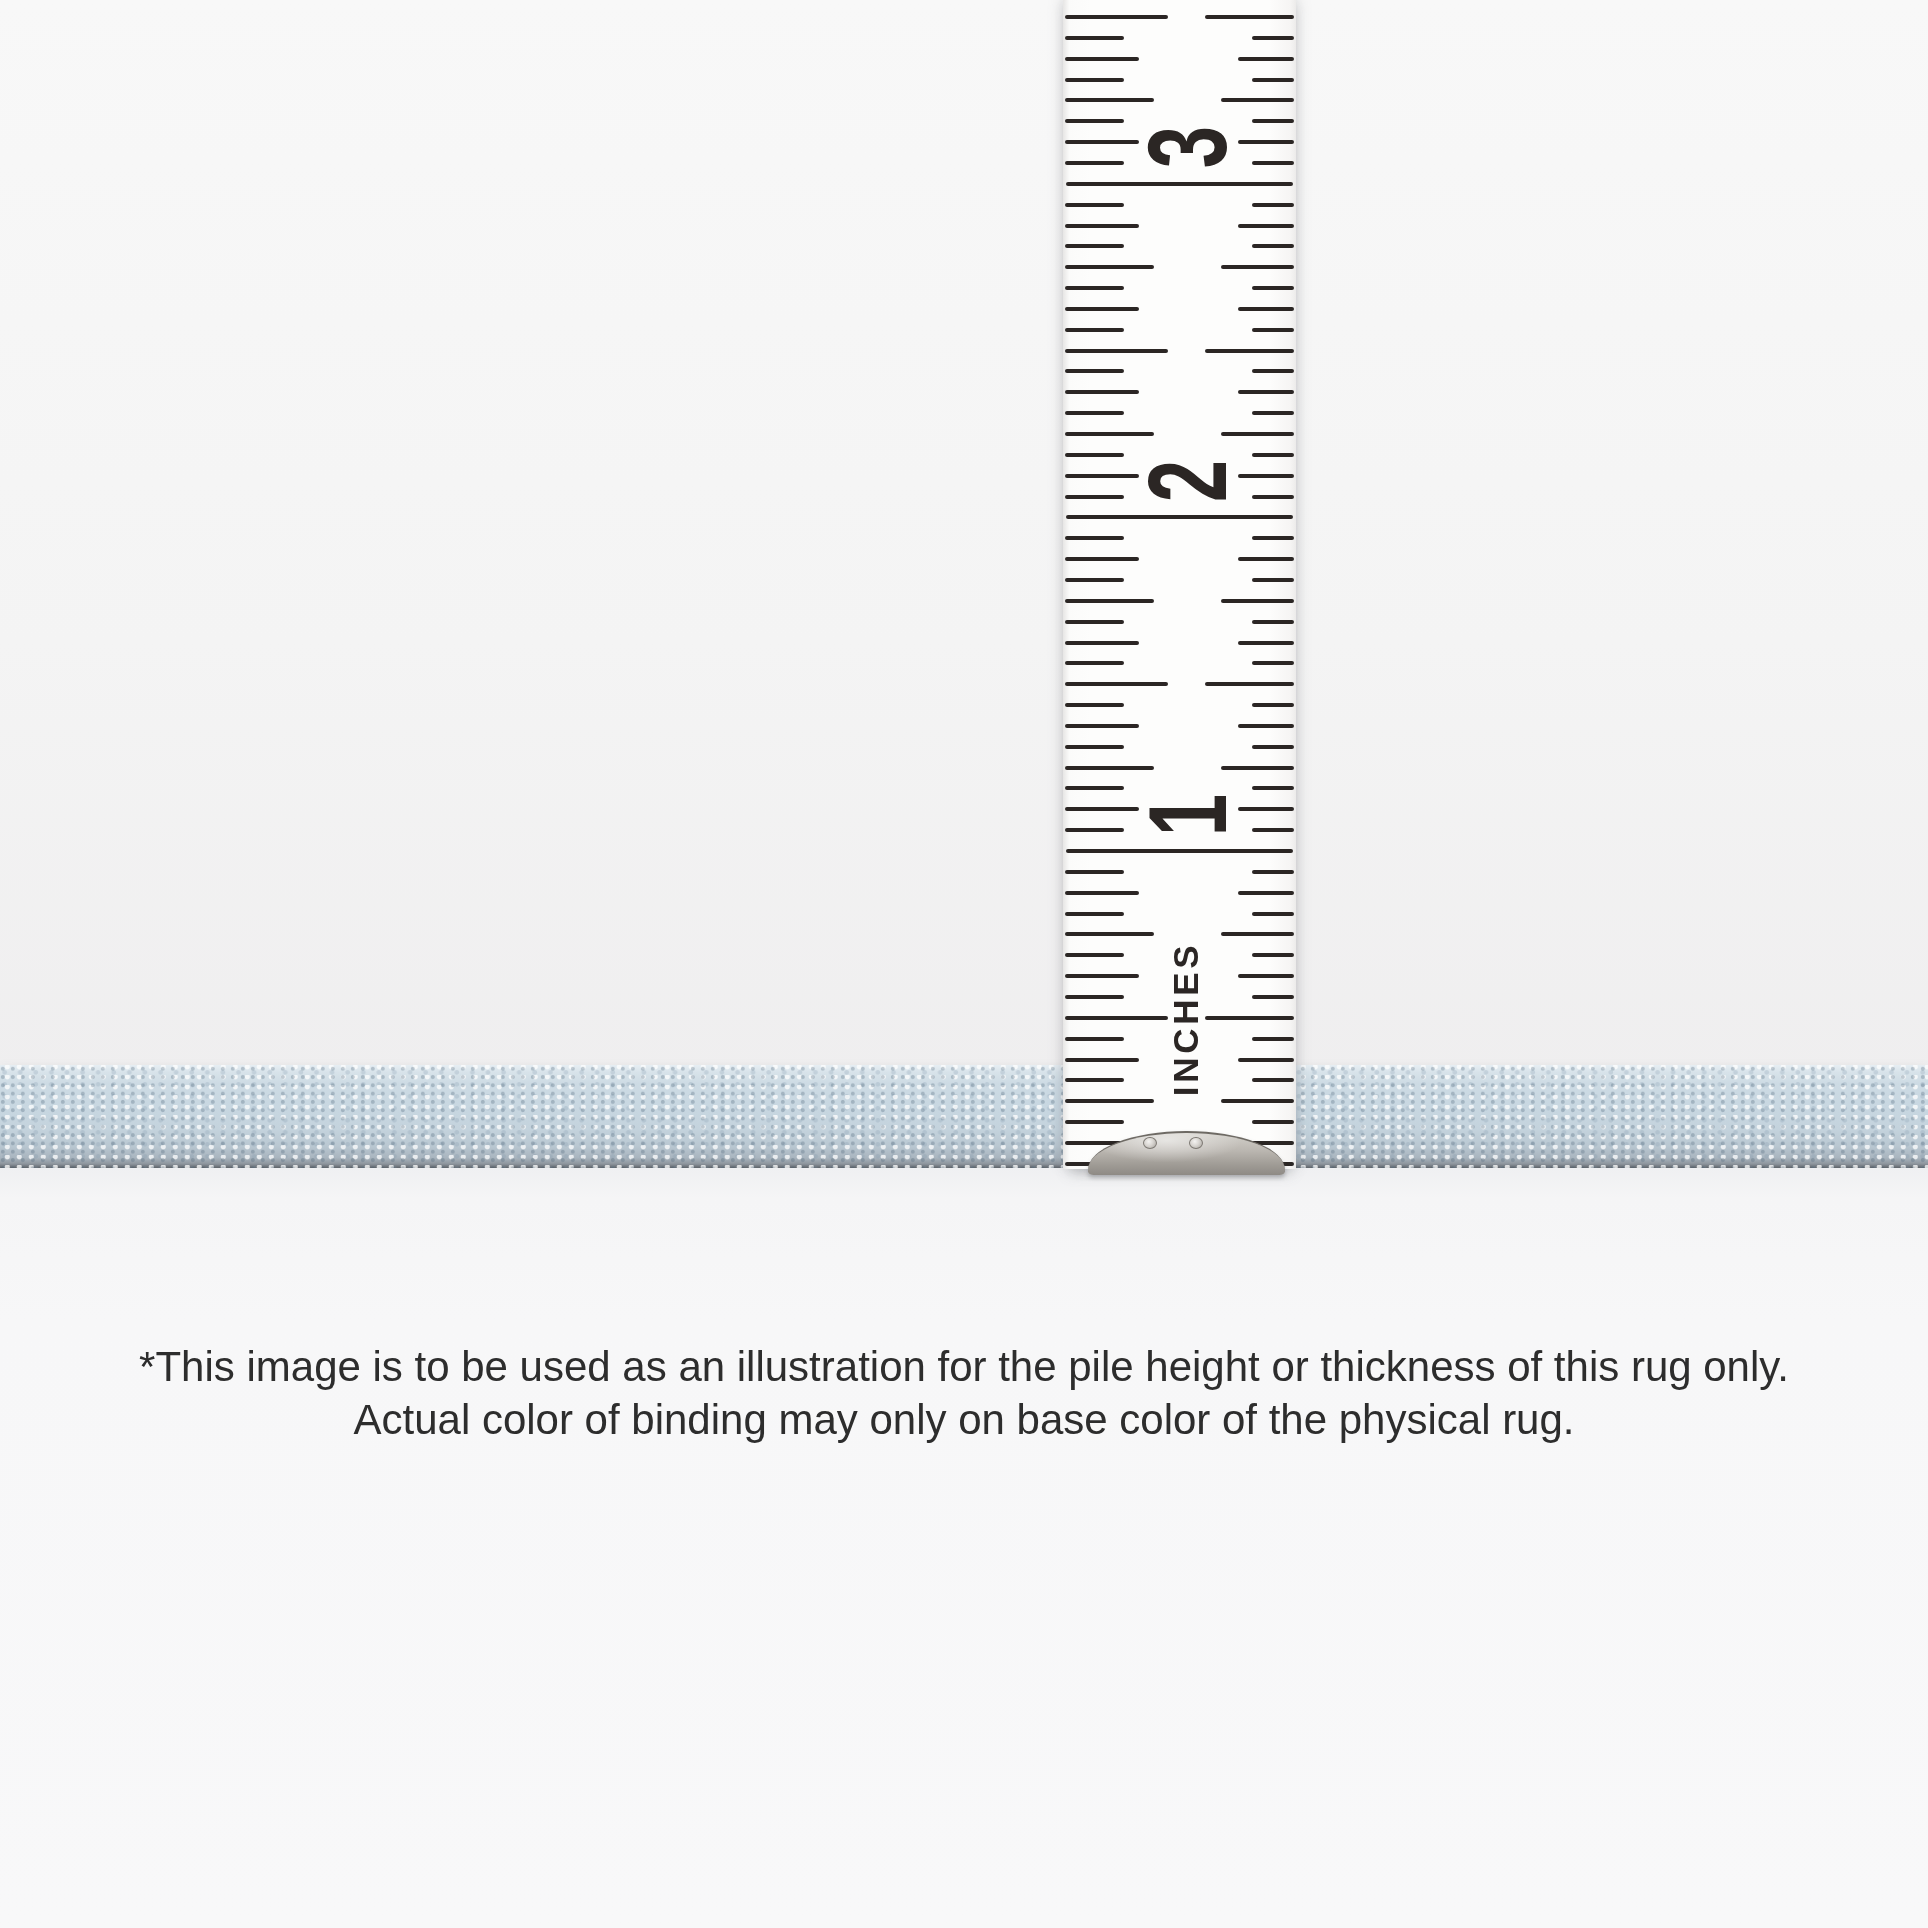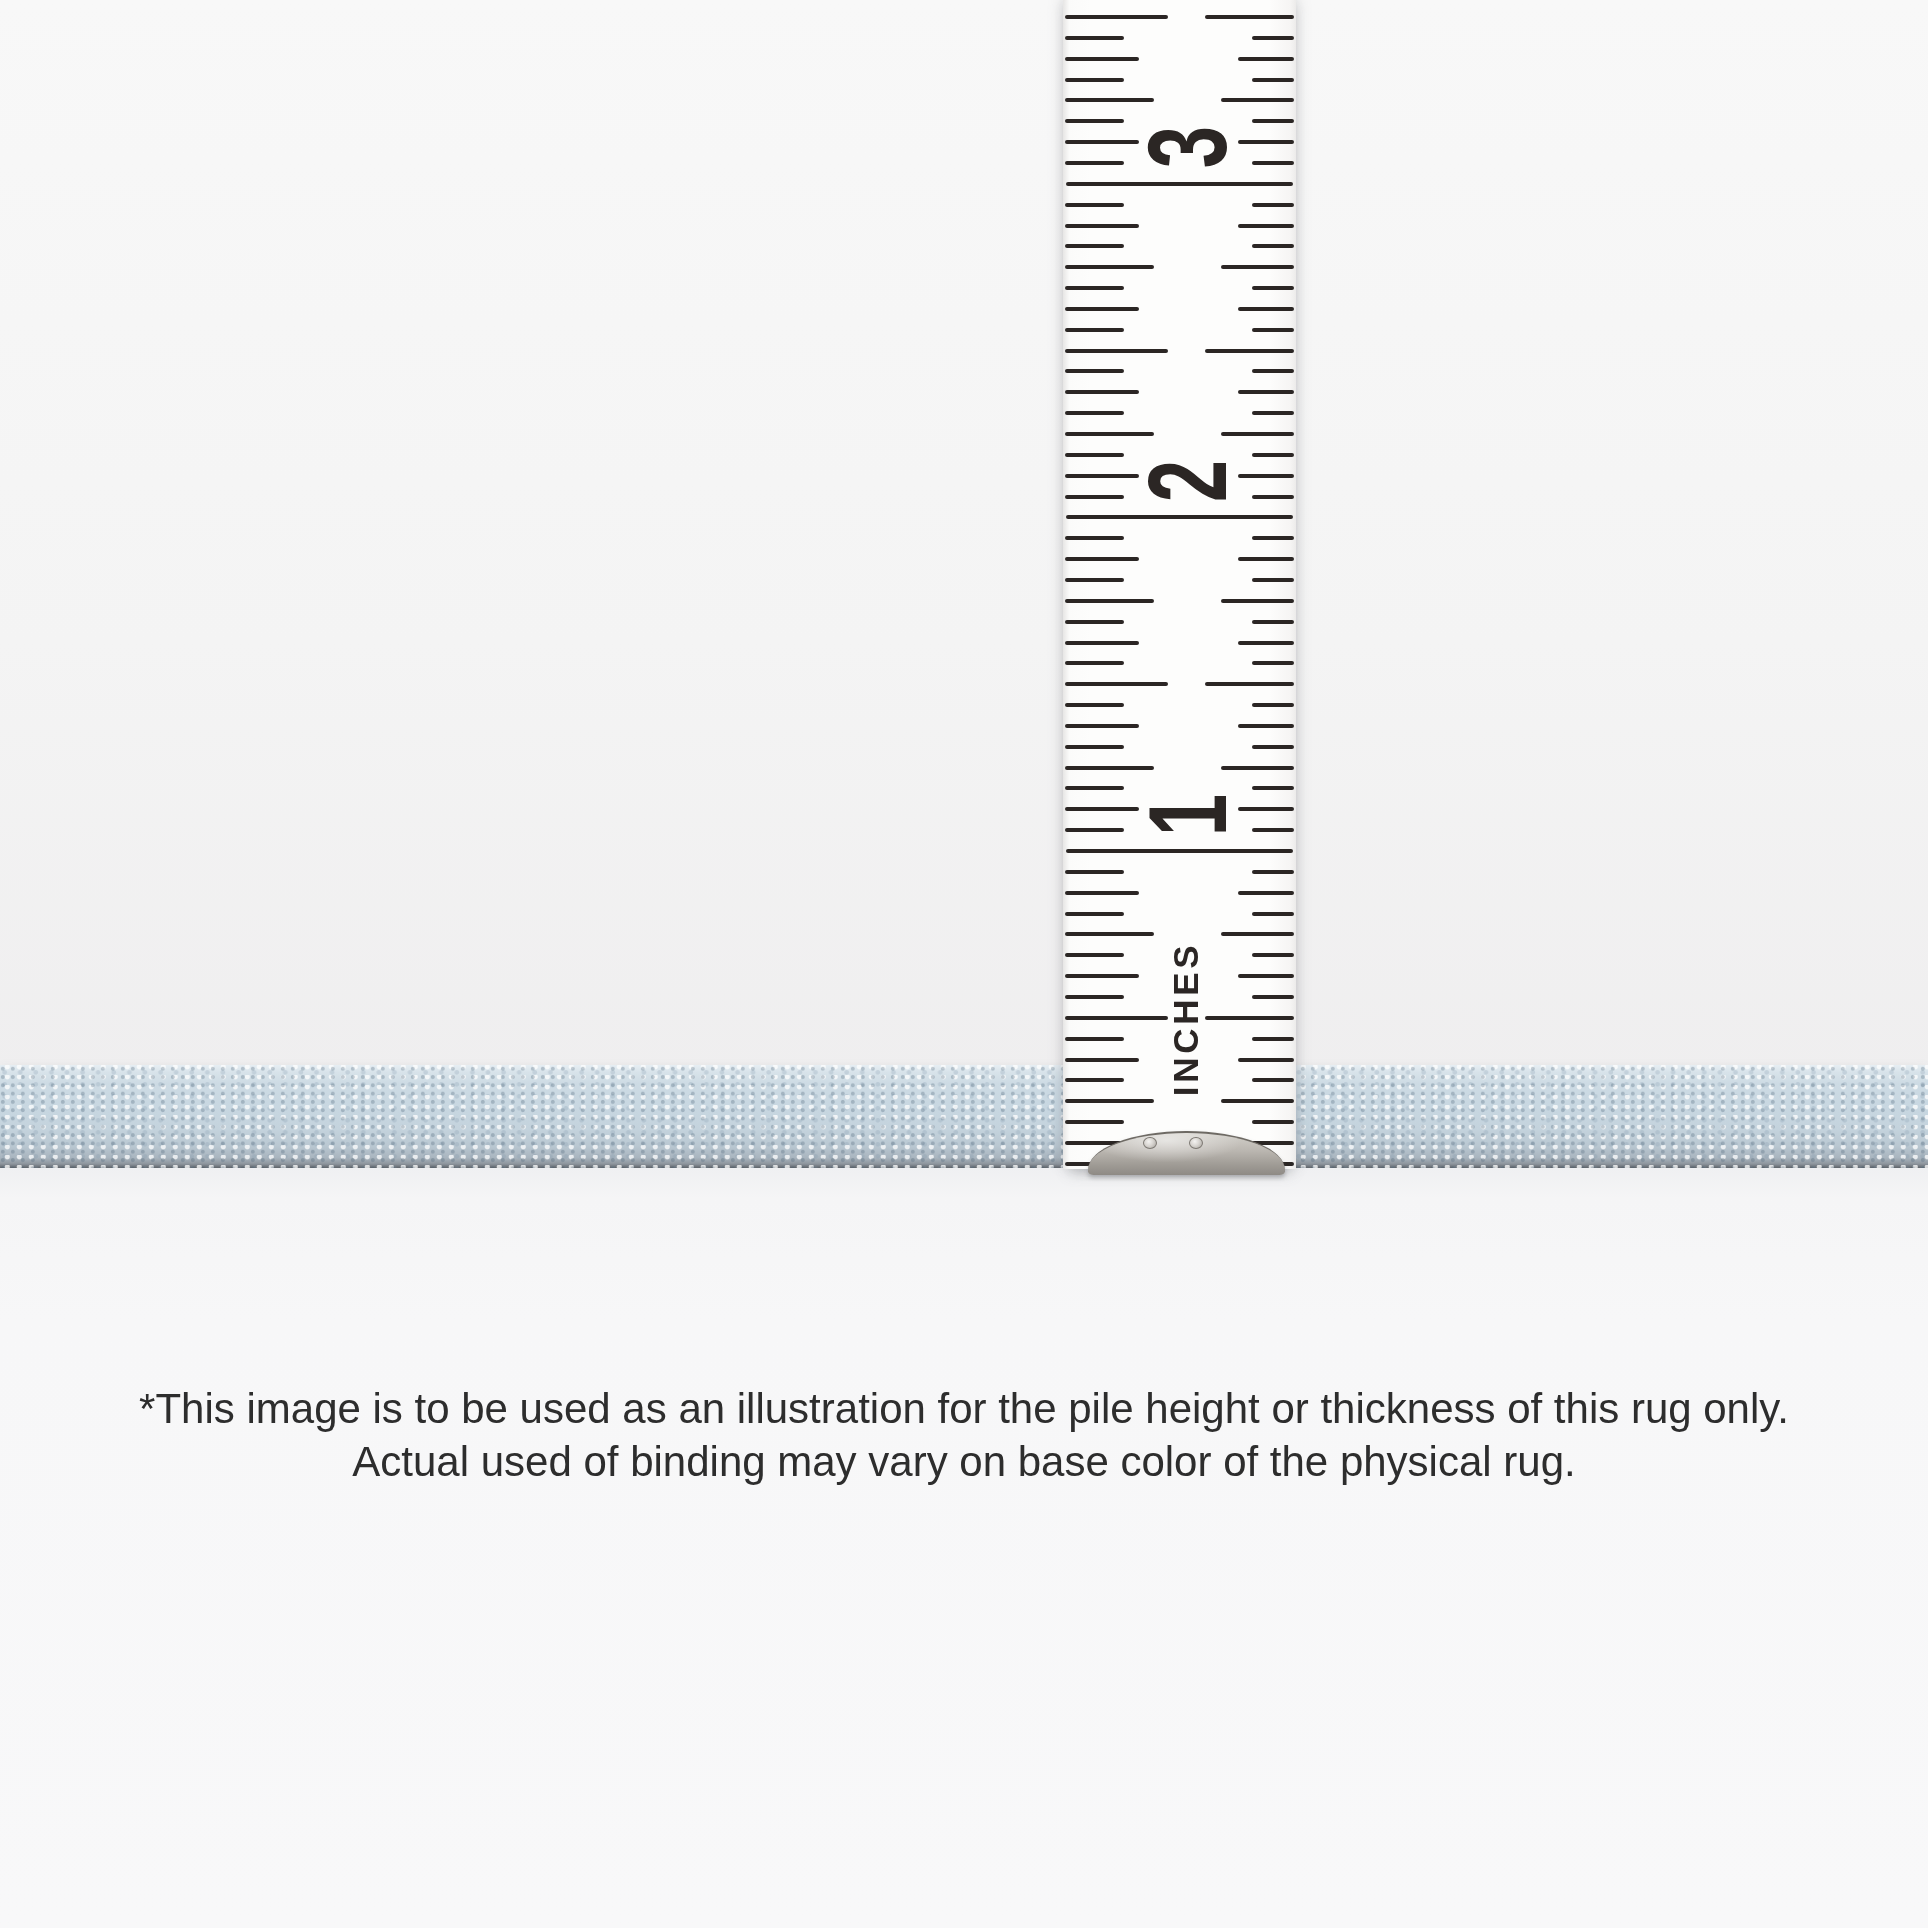--- a/index.html
+++ b/index.html
@@ -109,21 +109,21 @@
     background: radial-gradient(circle at 40% 35%, #f4f3f1 0%, #d8d5d1 45%, #a5a19b 100%);
     border: 1.8px solid #7d7973;
     box-sizing: border-box;
   }
   .rivet.r1 { left: 55px;  top: 3.7px; }
   .rivet.r2 { left: 101px; top: 3.7px; }
 
   
   .disclaimer {
     position: absolute;
-    left: 0; top: 1382px;
+    left: 0; top: 1340px;
     width: 1928px;
     text-align: center;
     color: #2d2d2d;
     font-size: 42px;
     line-height: 53px;
     font-weight: 400;
   }
   .disclaimer p { margin: 0; }
 </style>
 </head>
@@ -258,17 +258,17 @@
 
   <span class="unit-label">INCHES</span>
 
   <div class="end-clip">
     <div class="rivet r1"></div>
     <div class="rivet r2"></div>
   </div>
 
   <div class="disclaimer">
     <p>*This image is to be used as an illustration for the pile height or thickness of this rug only.</p>
-    <p>Actual used of binding may vary on base color of the physical rug.</p>
+    <p>Actual color of binding may only on base color of the physical rug.</p>
   </div>
 
 </div>
 
 
 </body></html>

